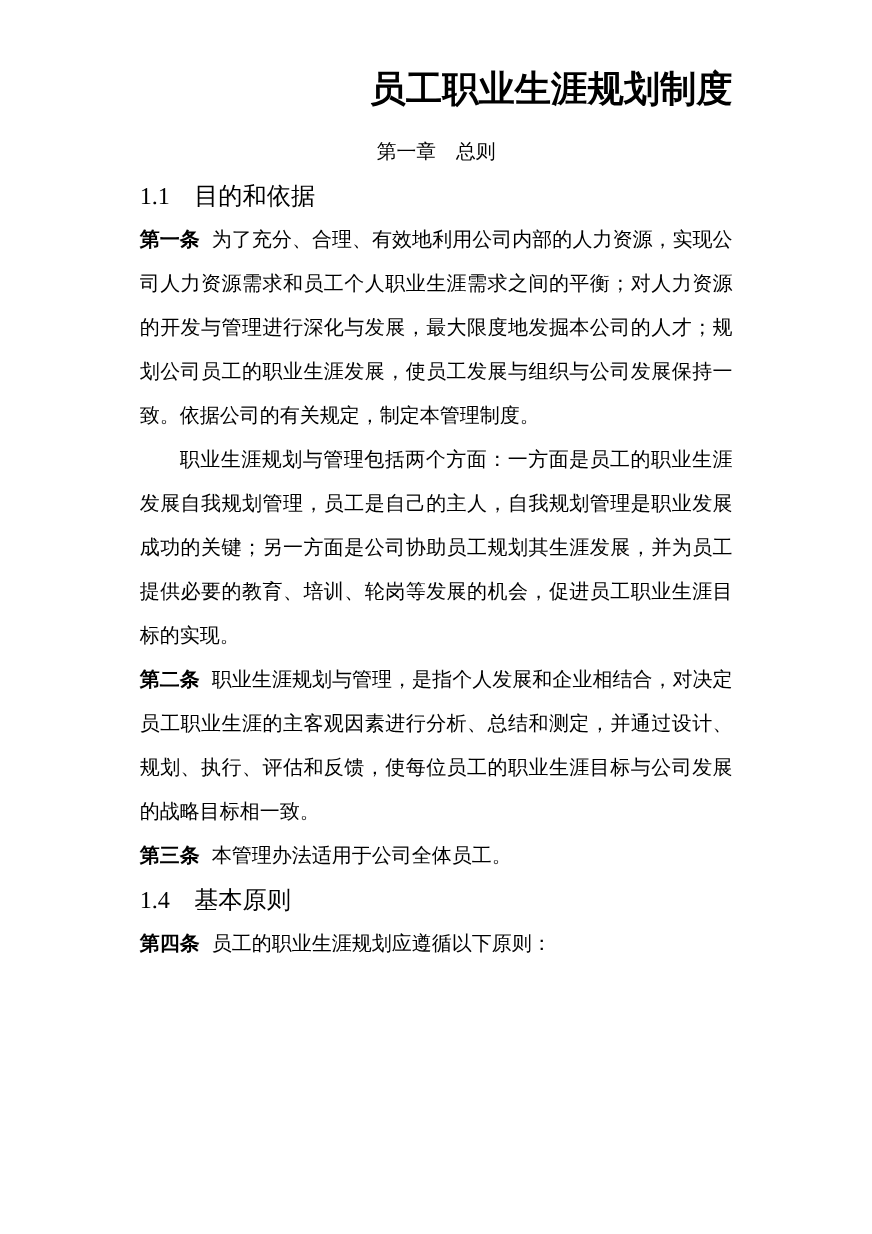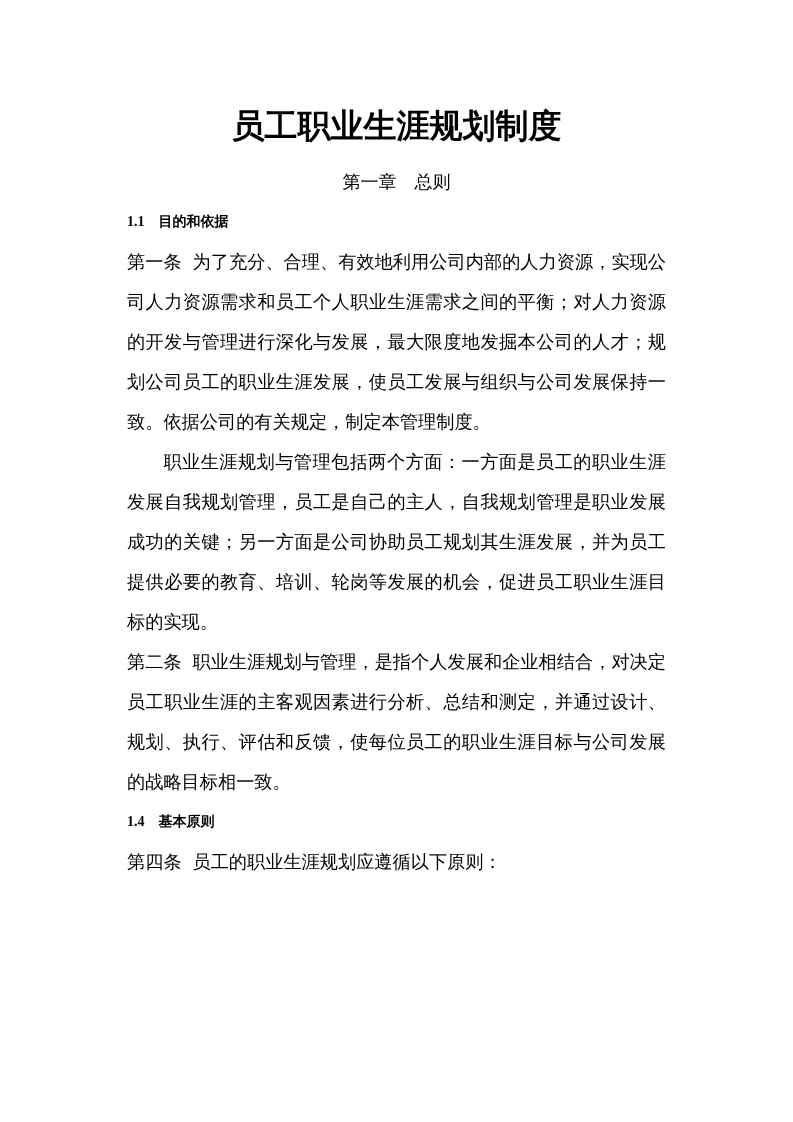--- a/index.html
+++ b/index.html
@@ -12,53 +12,53 @@
     color: #000000;
     font-family: "Liberation Serif", "DejaVu Serif", serif;
   }
   .page {
     position: absolute;
     left: 127px;
     top: 0;
     width: 539px;
   }
   .doc-title {
-    margin-top: 102px;
+    margin-top: 58px;
     height: 48px;
     line-height: 48px;
     font-size: 33px;
     font-weight: bold;
-    text-align: center;
+    text-align: right;
     white-space: pre-wrap;
   }
   .chapter-heading {
     margin-top: 12px;
     height: 40px;
     line-height: 40px;
     font-size: 18px;
     font-weight: normal;
     text-align: center;
     white-space: pre-wrap;
   }
   .section-heading {
     height: 40px;
     line-height: 40px;
-    font-size: 14px;
-    font-weight: bold;
+    font-size: 22px;
+    font-weight: normal;
     white-space: pre-wrap;
   }
   .para {
     font-size: 18.2px;
     line-height: 40px;
     text-align: justify;
     text-justify: inter-character;
     text-align-last: left;
   }
   .article-label {
-    font-weight: normal;
+    font-weight: bold;
     margin-right: 0.6em;
   }
   .para.indent {
     text-indent: 2em;
   }
 </style>
 </head>
 <body>
 
 <div class="page">
@@ -70,18 +70,19 @@
   <div class="section-heading">1.1　目的和依据</div>
 
   <p class="para"><span class="article-label">第一条</span><span class="article-text">为了充分、合理、有效地利用公司内部的人力资源，实现公司人力资源需求和员工个人职业生涯需求之间的平衡；对人力资源的开发与管理进行深化与发展，最大限度地发掘本公司的人才；规划公司员工的职业生涯发展，使员工发展与组织与公司发展保持一致。依据公司的有关规定，制定本管理制度。</span></p>
 
 
   <p class="para indent"><span class="article-text">职业生涯规划与管理包括两个方面：一方面是员工的职业生涯发展自我规划管理，员工是自己的主人，自我规划管理是职业发展成功的关键；另一方面是公司协助员工规划其生涯发展，并为员工提供必要的教育、培训、轮岗等发展的机会，促进员工职业生涯目标的实现。</span></p>
 
   <p class="para"><span class="article-label">第二条</span><span class="article-text">职业生涯规划与管理，是指个人发展和企业相结合，对决定员工职业生涯的主客观因素进行分析、总结和测定，并通过设计、规划、执行、评估和反馈，使每位员工的职业生涯目标与公司发展的战略目标相一致。</span></p>
 
 
+  <p class="para"><span class="article-label">第三条</span><span class="article-text">本管理办法适用于公司全体员工。</span></p>
 
   <div class="section-heading">1.4　基本原则</div>
 
   <p class="para"><span class="article-label">第四条</span><span class="article-text">员工的职业生涯规划应遵循以下原则：</span></p>
 
 </div>
 
 </body></html>

